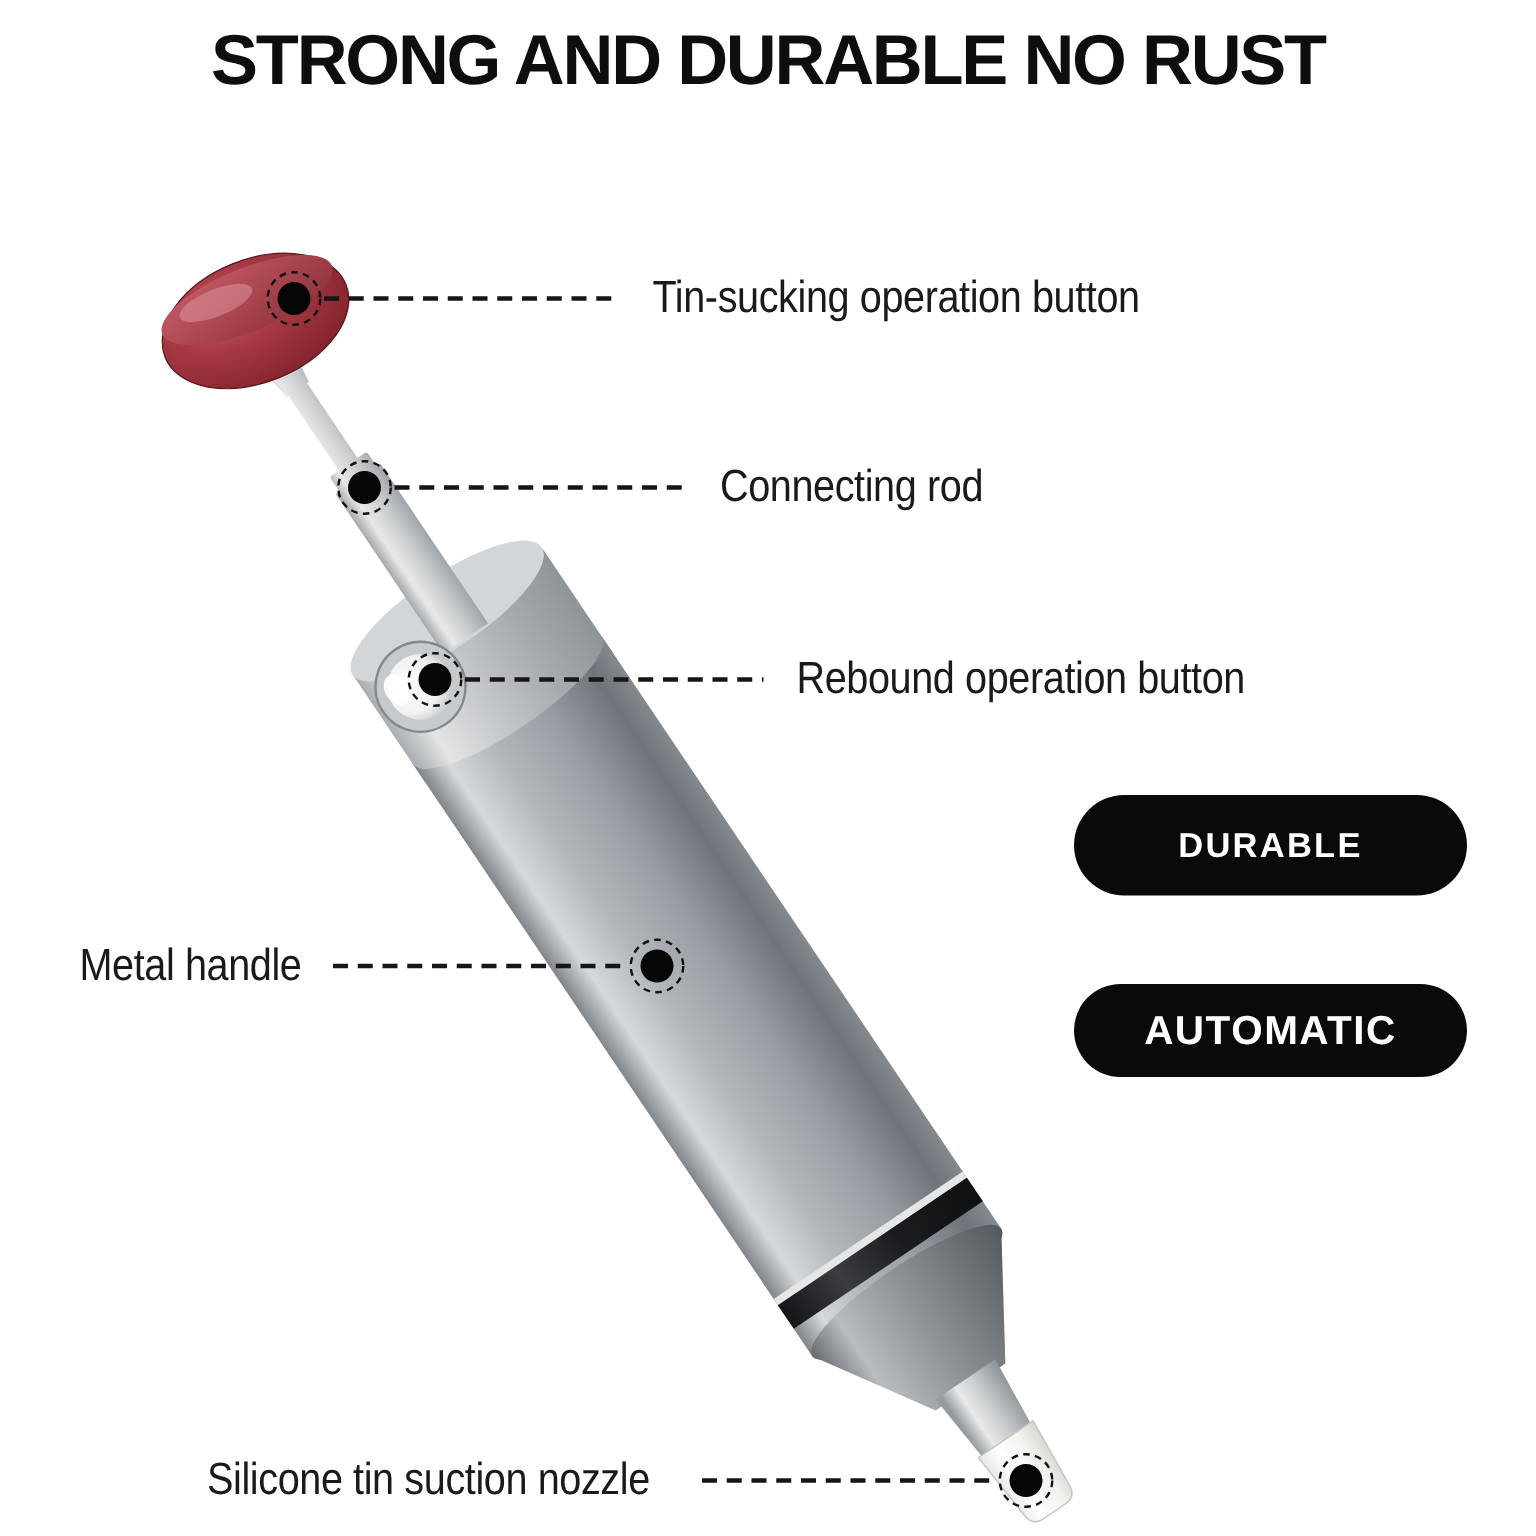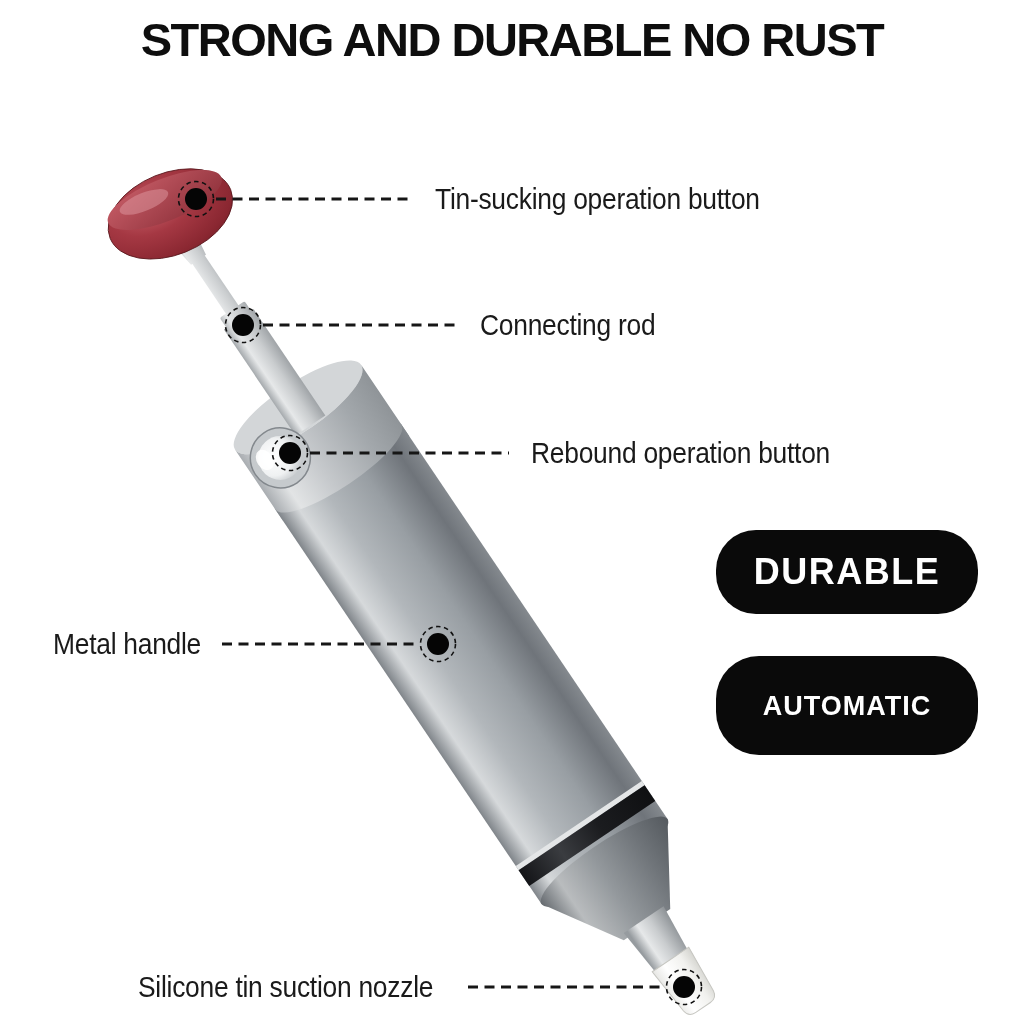--- a/index.html
+++ b/index.html
@@ -21,23 +21,23 @@
   .lbl-1{left:435px;top:178px;}
   .lbl-2{left:480px;top:304px;}
   .lbl-3{left:531px;top:432px;}
   .lbl-4{left:53px;top:623px;}
   .lbl-5{left:138px;top:966px;}
   .badge{
     position:absolute;background:#0a0a0a;color:#ffffff;font-weight:bold;
     display:flex;flex-direction:column;align-items:center;justify-content:center;
     text-align:center;
   }
-  .badge-1{left:716px;top:530px;width:262px;height:84px;border-radius:40px;
-    font-size:36px;letter-spacing:1.5px;}
-  .badge-2{left:716px;top:656px;width:262px;height:99px;border-radius:43px;
+  .badge-1{left:716px;top:530px;width:262px;height:67px;border-radius:40px;
+    font-size:23px;letter-spacing:1.5px;}
+  .badge-2{left:716px;top:656px;width:262px;height:62px;border-radius:43px;
     font-size:27px;line-height:36px;letter-spacing:1px;}
   .badge span{display:block;}
 </style>
 </head>
 <body>
 
 <div class="stage">
 
   <h1 class="title">STRONG AND DURABLE NO RUST</h1>
 

